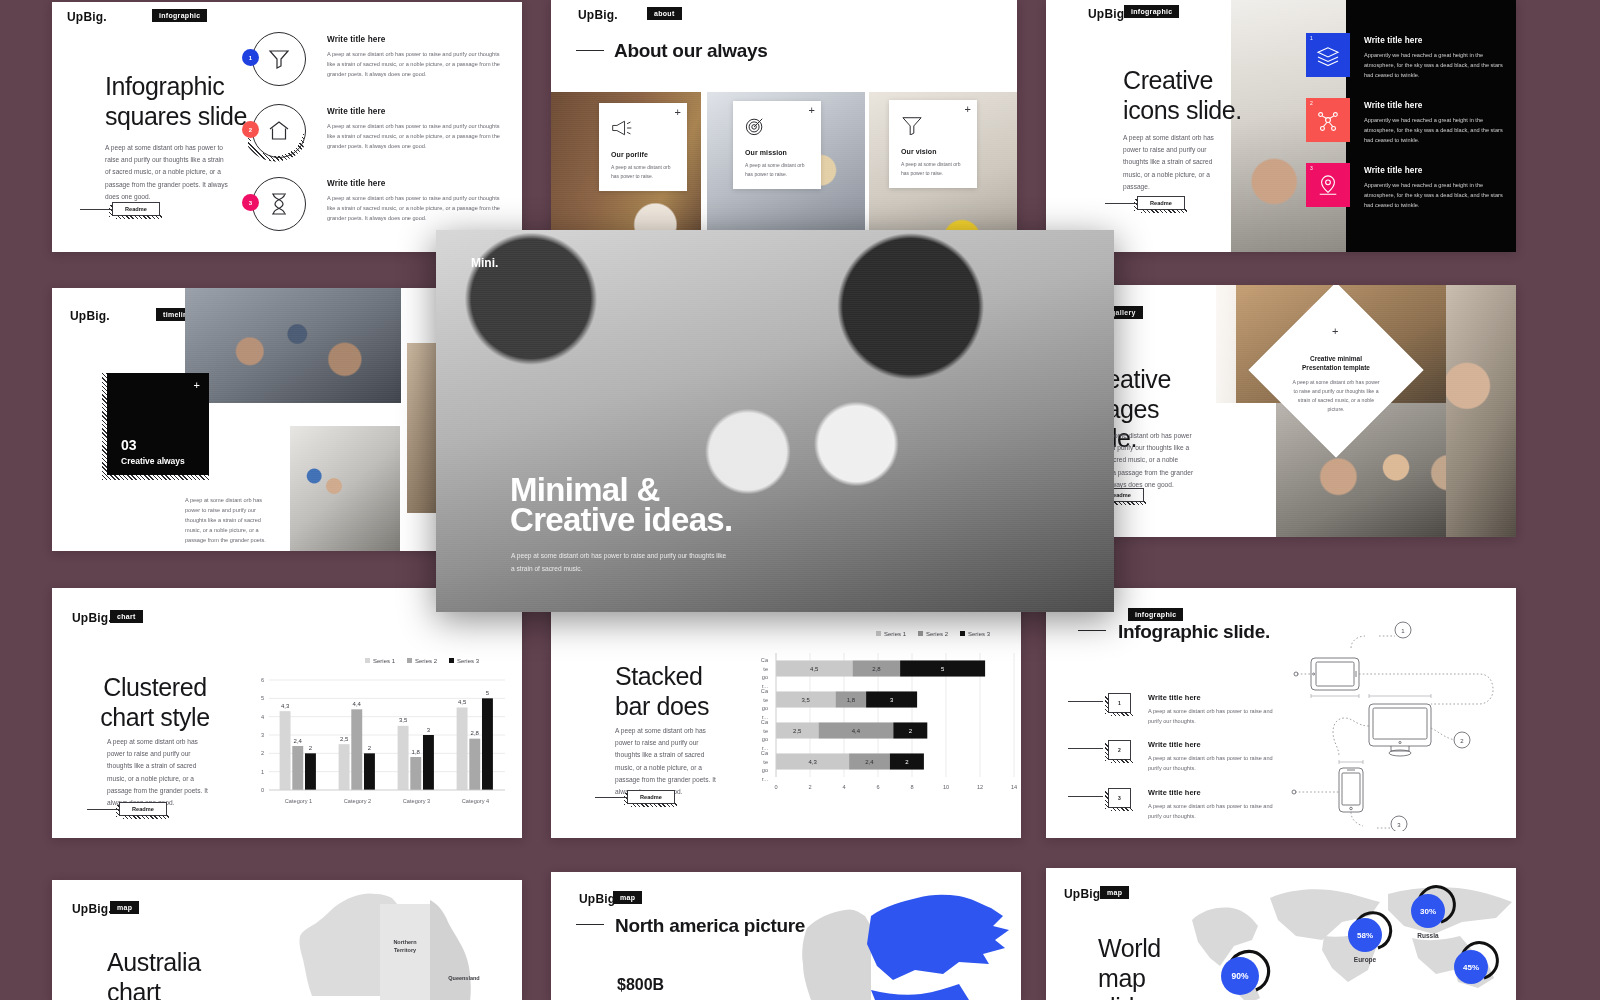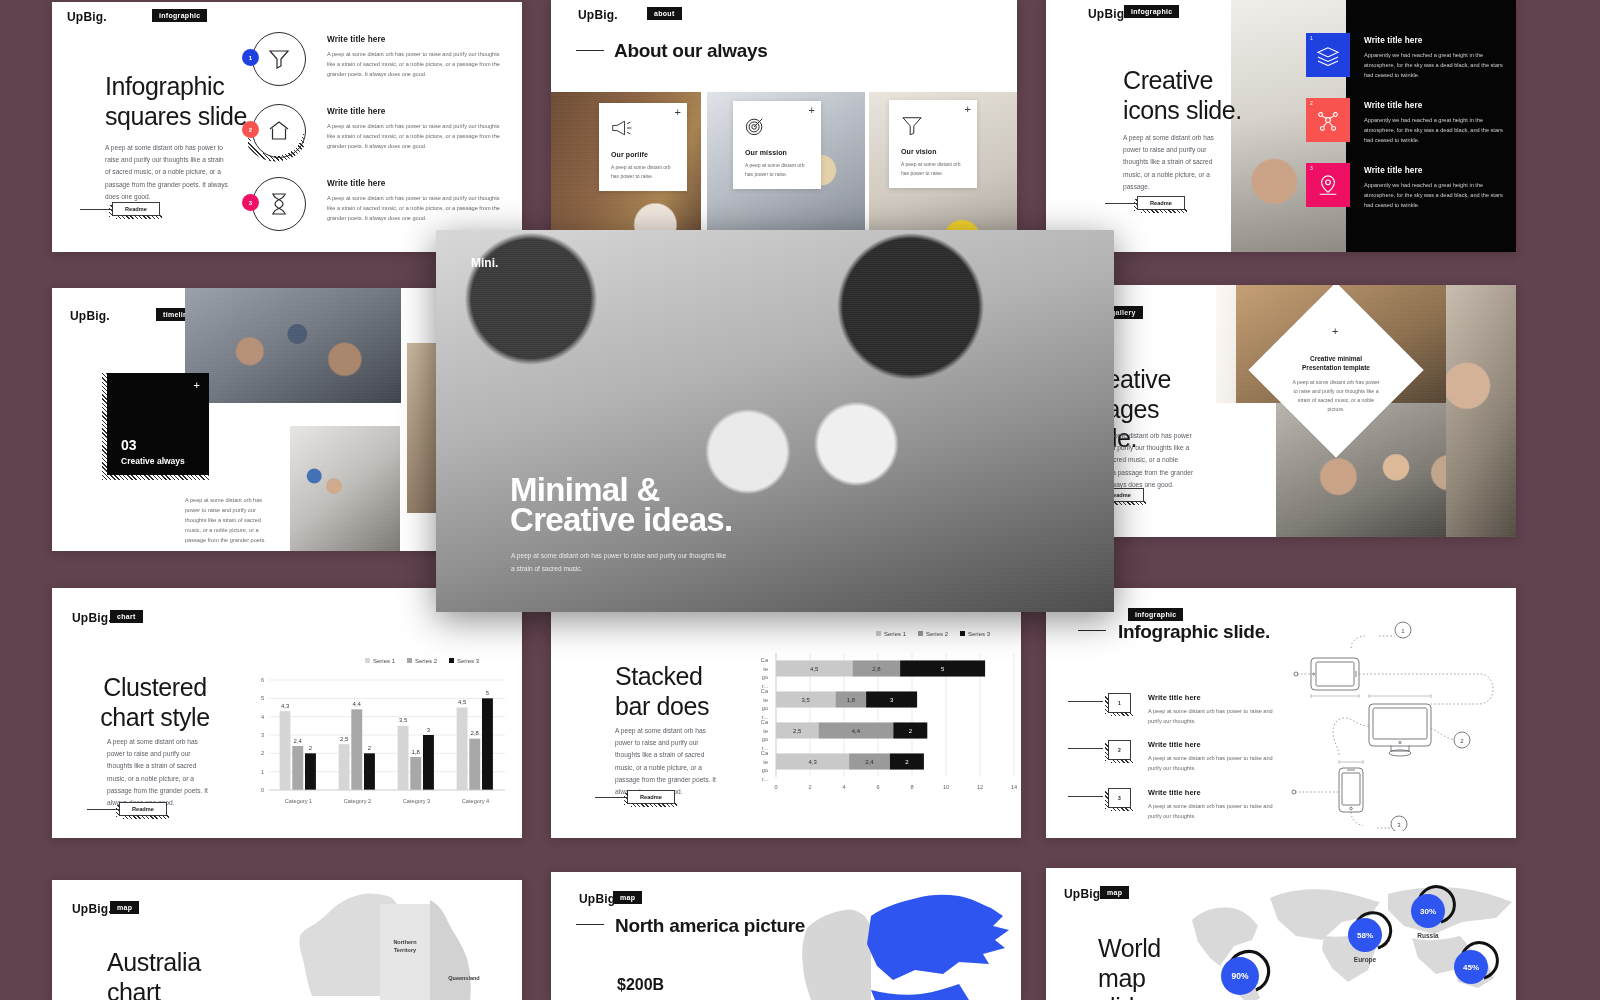--- a/index.html
+++ b/index.html
@@ -528,21 +528,21 @@
       <text x="203" y="66" font-size="5.5" font-weight="bold" fill="#3a3a40" text-anchor="middle">Territory</text>
       <text x="262" y="94" font-size="5.5" font-weight="bold" fill="#3a3a40" text-anchor="middle">Queensland</text>
     </svg>
   </div>
 
   <div class="slide" style="left:551px;top:872px;width:470px;height:128px;">
     <div class="brand" style="left:28px;top:20px;">UpBig.</div>
     <div class="tag" style="left:62px;top:19px;">map</div>
     <div class="rule" style="position:absolute;left:25px;top:52px;width:28px;"></div>
     <div class="h-med" style="position:absolute;left:64px;top:43px;">North america picture</div>
-    <div style="position:absolute;left:66px;top:104px;font-size:16px;font-weight:bold;color:#17171a;">$200B</div>
+    <div style="position:absolute;left:66px;top:104px;font-size:16px;font-weight:bold;color:#17171a;">$800B</div>
     <svg width="230" height="128" viewBox="0 0 230 128" style="position:absolute;left:238px;top:0;">
       <path d="M18 56c10-10 24-16 38-18 8-2 14 2 20 6l6 10v74H22c-4-12-8-24-8-36-2-12 0-26 4-36z" fill="#d6d6d6"></path>
       <path d="M82 44c14-10 30-14 46-18 14-4 28-4 42-2 12 2 22 8 32 12l12 8-10 10 16 4-14 10 10 8-22 6 6 10-30-2-16 12-28-4-22 10-16-14-10-22z" fill="#2f55f0"></path>
       <path d="M82 118c16 4 34 6 50 4 14-2 26-6 38-10l10 16H86z" fill="#2f55f0"></path>
     </svg>
   </div>
 
   <div class="slide" style="left:1046px;top:868px;width:470px;height:132px;">
     <div class="brand" style="left:18px;top:19px;">UpBig.</div>
     <div class="tag" style="left:54px;top:18px;">map</div>

